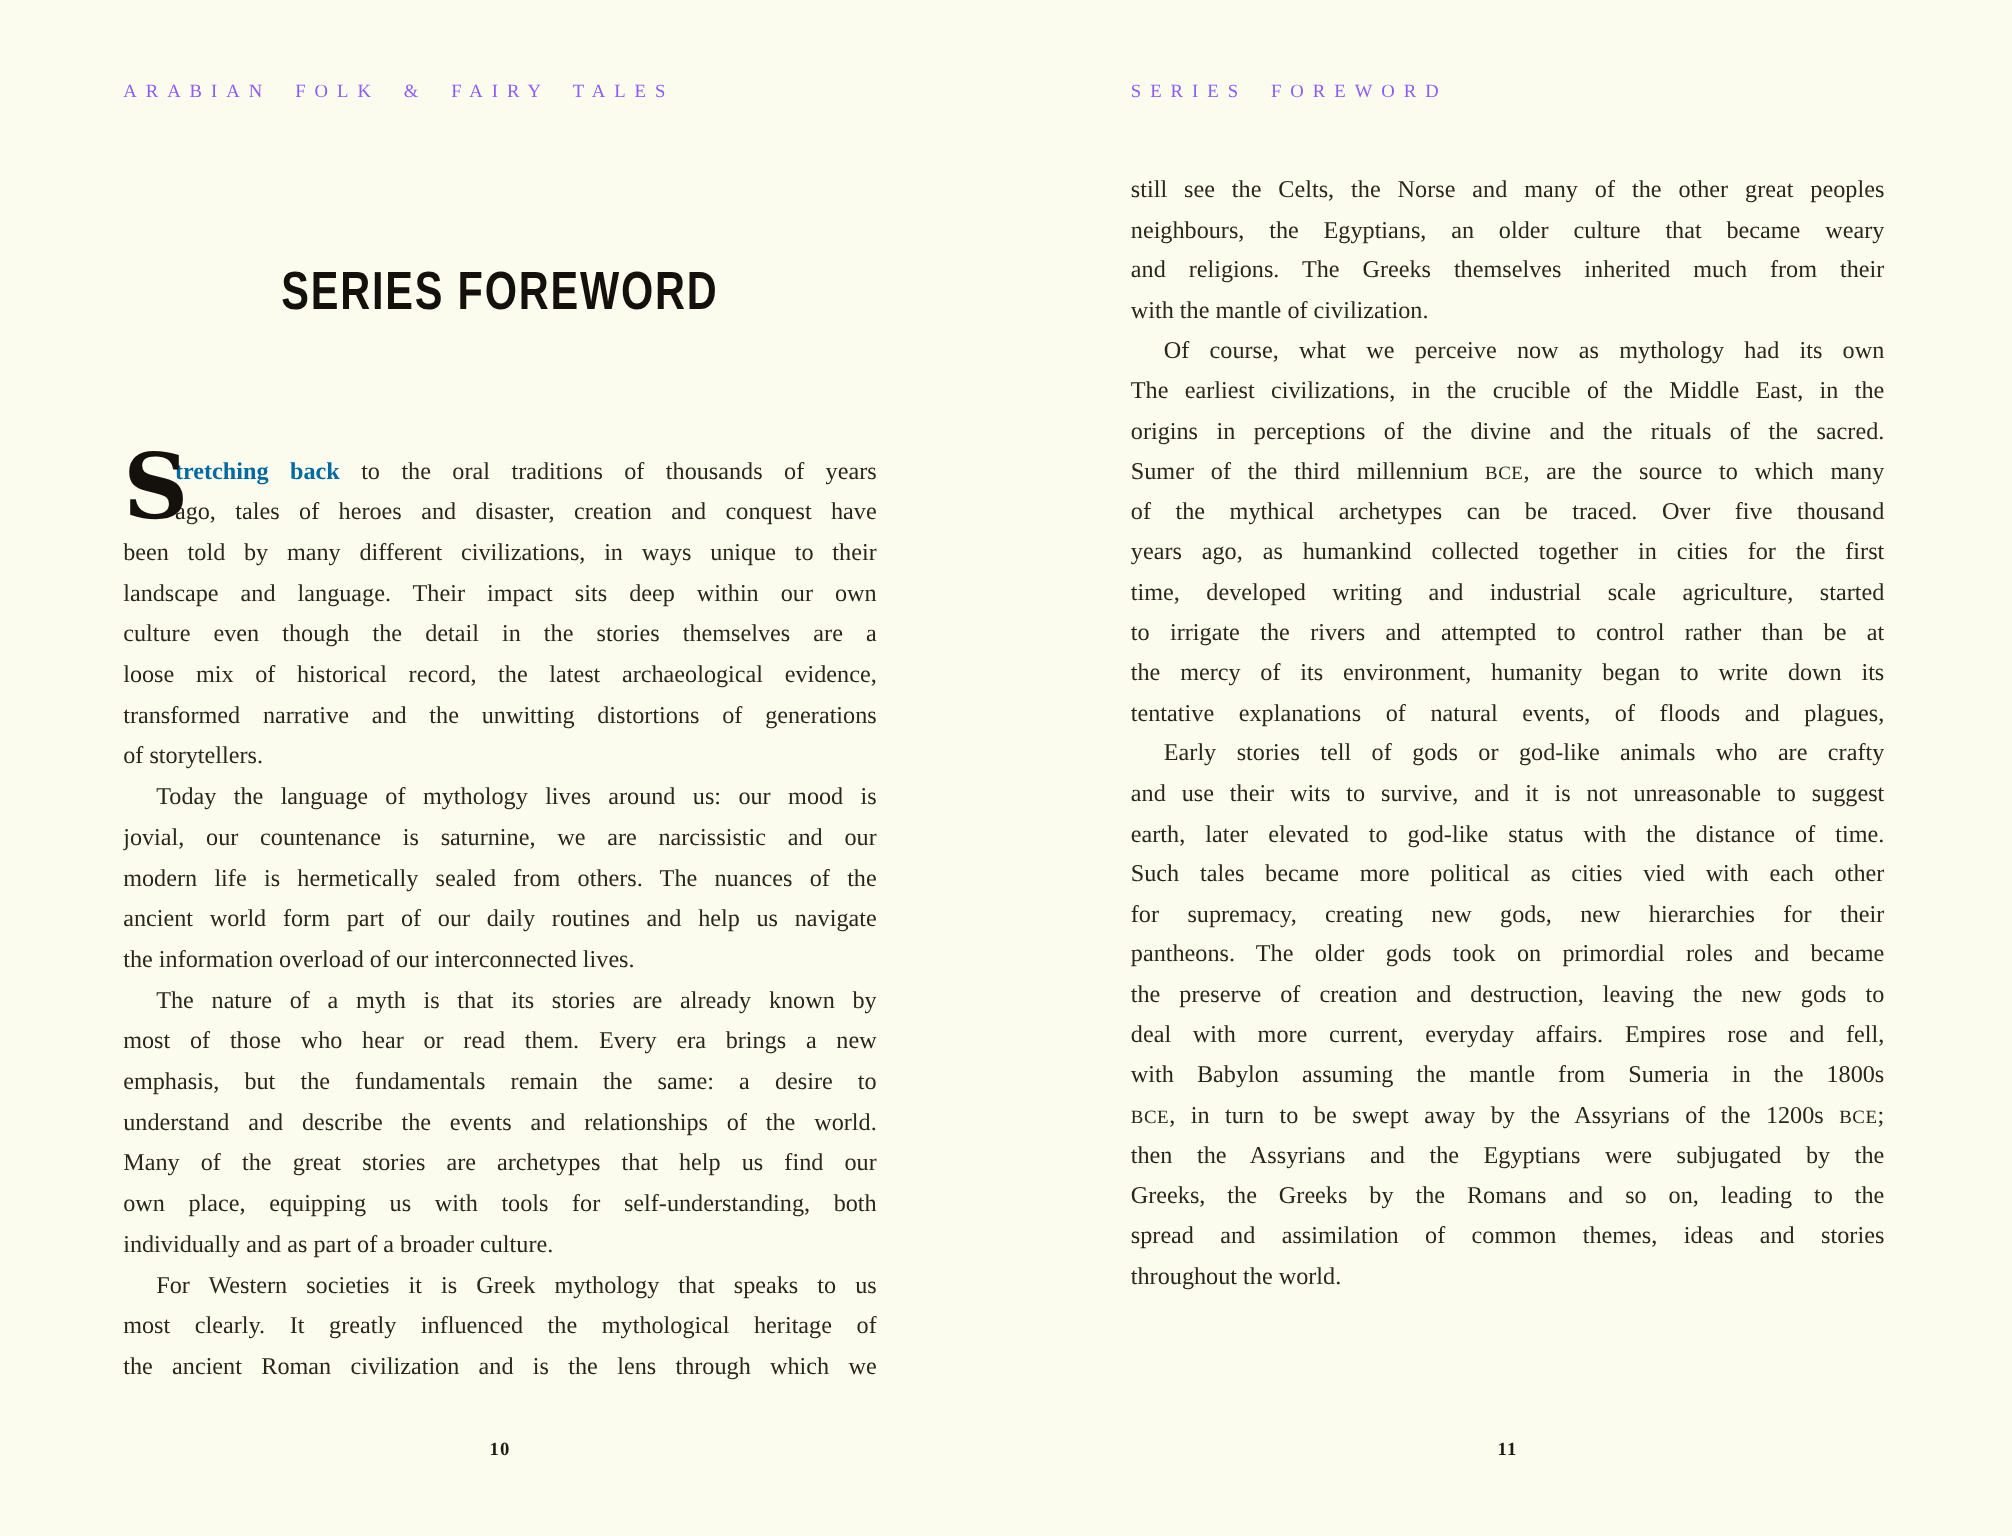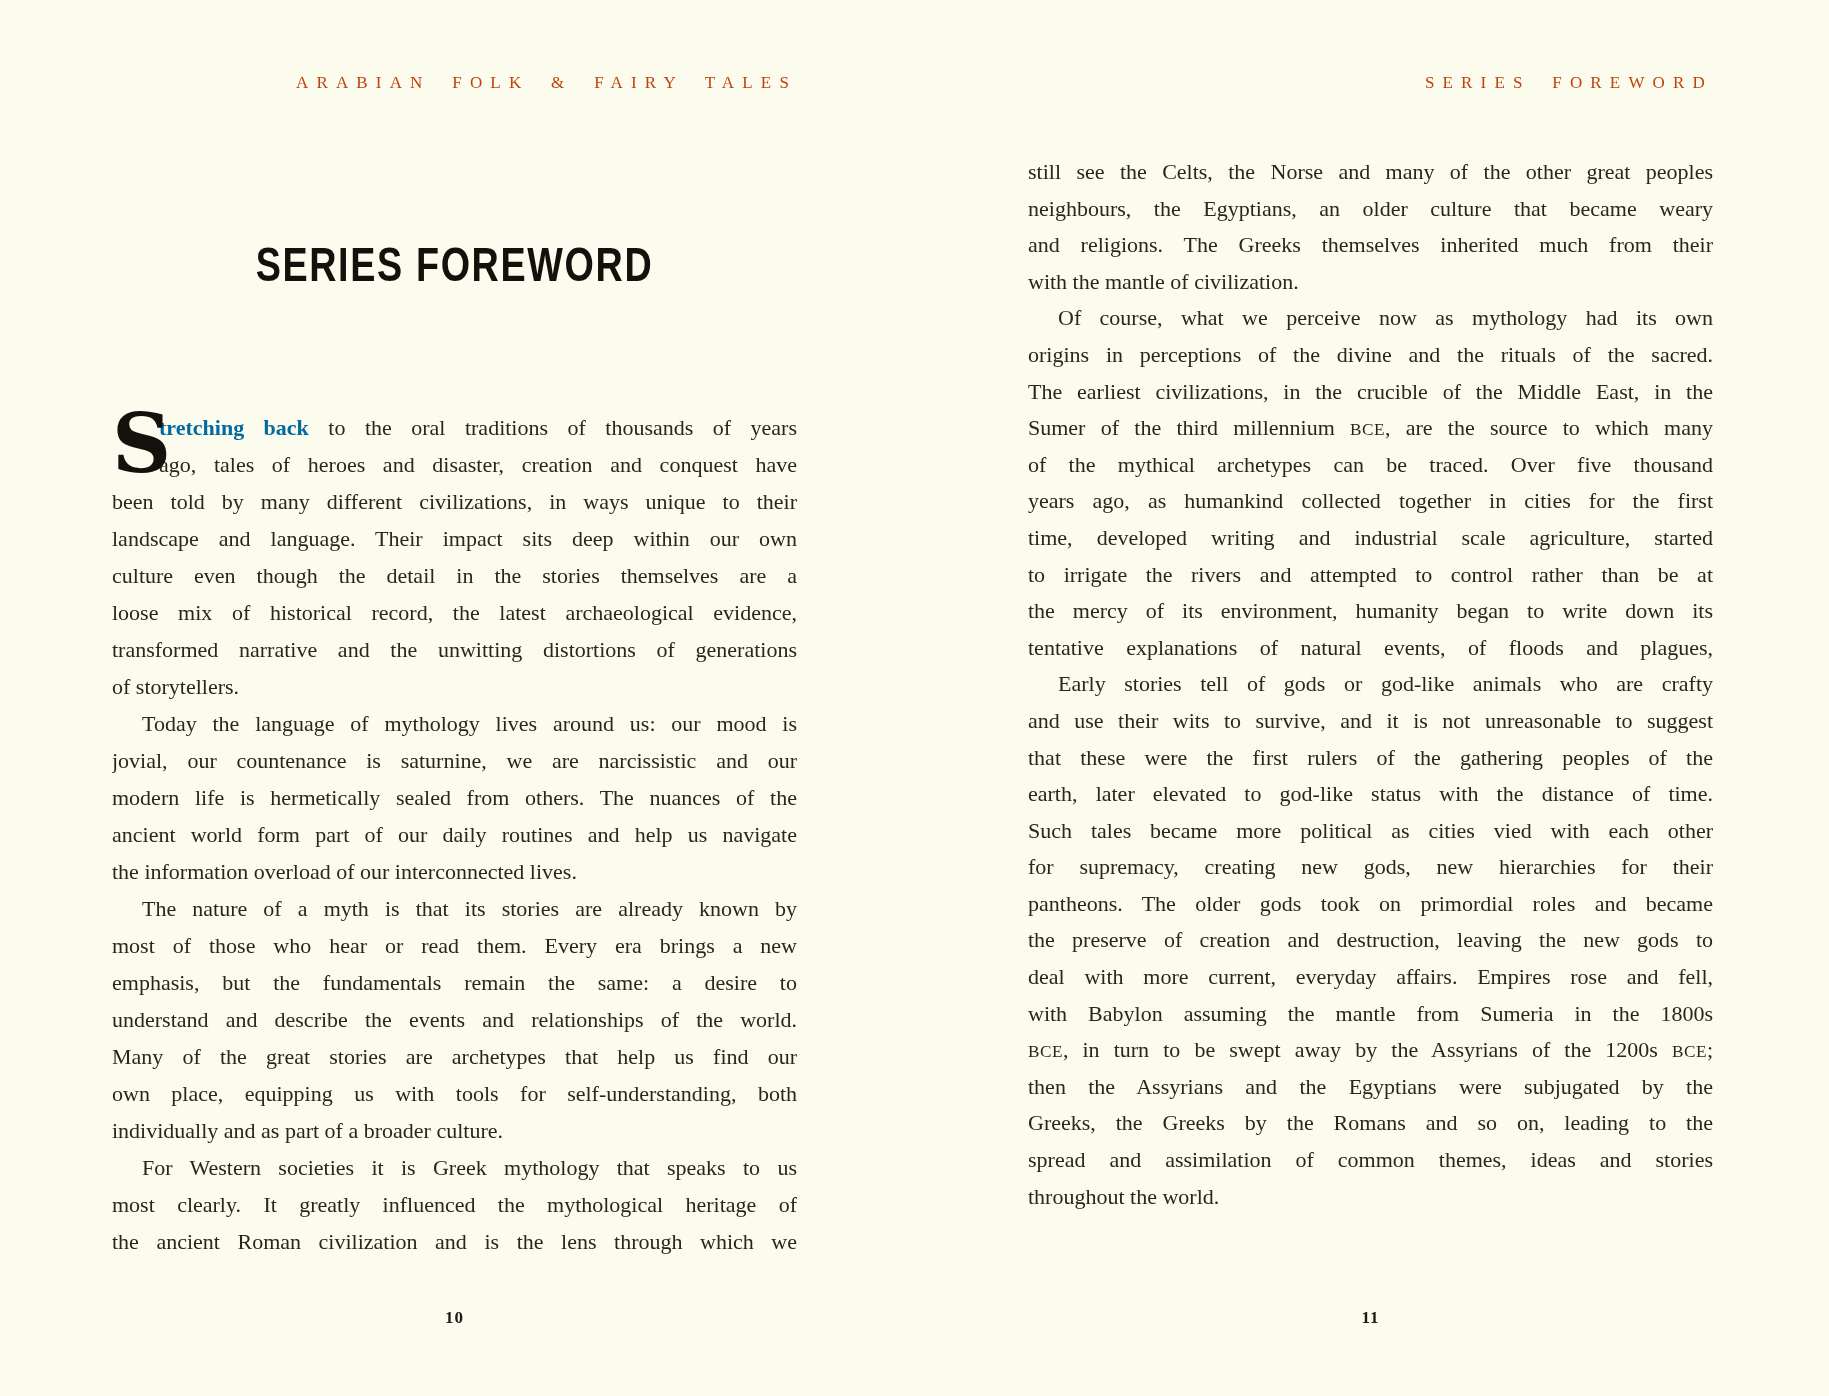--- a/index.html
+++ b/index.html
@@ -10,24 +10,24 @@
     font-family:"Liberation Serif", serif;
     color:#2a261d;
     overflow:hidden;
   }
   .page { position:absolute; top:0; height:1396px; }
   #left-page  { left:112px;  width:685px; }
   #right-page { left:1028px; width:685px; }
 
   .running-head {
     position:absolute; top:72px; left:0; width:100%;
-    text-align:right;
+    text-align:left;
     font-size:17px; line-height:22px;
     letter-spacing:0.48em; word-spacing:0.55em;
-    color:#c2410c;
+    color:#8b5cf6;
     white-space:nowrap;
   }
 
   .chapter-title {
     position:absolute; top:241px; left:0; width:100%;
     text-align:center; white-space:nowrap;
   }
   .chapter-title .inner {
     display:inline-block;
     font-family:"Liberation Sans", sans-serif;
@@ -119,32 +119,31 @@
 
 <div class="page" id="right-page">
   <div class="running-head">SERIES FOREWORD</div>
   <div class="bodytext" id="right-body">
     <div>
         <div class="line">still see the Celts, the Norse and many of the other great peoples</div>
         <div class="line">neighbours, the Egyptians, an older culture that became weary</div>
         <div class="line">and religions. The Greeks themselves inherited much from their</div>
         <div class="line last">with the mantle of civilization.</div>
         <div class="line indent">Of course, what we perceive now as mythology had its own</div>
+        <div class="line">The earliest civilizations, in the crucible of the Middle East, in the</div>
         <div class="line">origins in perceptions of the divine and the rituals of the sacred.</div>
-        <div class="line">The earliest civilizations, in the crucible of the Middle East, in the</div>
         <div class="line">Sumer of the third millennium <span class="sc">BCE</span>, are the source to which many</div>
         <div class="line">of the mythical archetypes can be traced. Over five thousand</div>
         <div class="line">years ago, as humankind collected together in cities for the first</div>
         <div class="line">time, developed writing and industrial scale agriculture, started</div>
         <div class="line">to irrigate the rivers and attempted to control rather than be at</div>
         <div class="line">the mercy of its environment, humanity began to write down its</div>
         <div class="line">tentative explanations of natural events, of floods and plagues,</div>
         <div class="line indent">Early stories tell of gods or god-like animals who are crafty</div>
         <div class="line">and use their wits to survive, and it is not unreasonable to suggest</div>
-        <div class="line">that these were the first rulers of the gathering peoples of the</div>
         <div class="line">earth, later elevated to god-like status with the distance of time.</div>
         <div class="line">Such tales became more political as cities vied with each other</div>
         <div class="line">for supremacy, creating new gods, new hierarchies for their</div>
         <div class="line">pantheons. The older gods took on primordial roles and became</div>
         <div class="line">the preserve of creation and destruction, leaving the new gods to</div>
         <div class="line">deal with more current, everyday affairs. Empires rose and fell,</div>
         <div class="line">with Babylon assuming the mantle from Sumeria in the 1800s</div>
         <div class="line"><span class="sc">BCE</span>, in turn to be swept away by the Assyrians of the 1200s <span class="sc">BCE</span>;</div>
         <div class="line">then the Assyrians and the Egyptians were subjugated by the</div>
         <div class="line">Greeks, the Greeks by the Romans and so on, leading to the</div>

